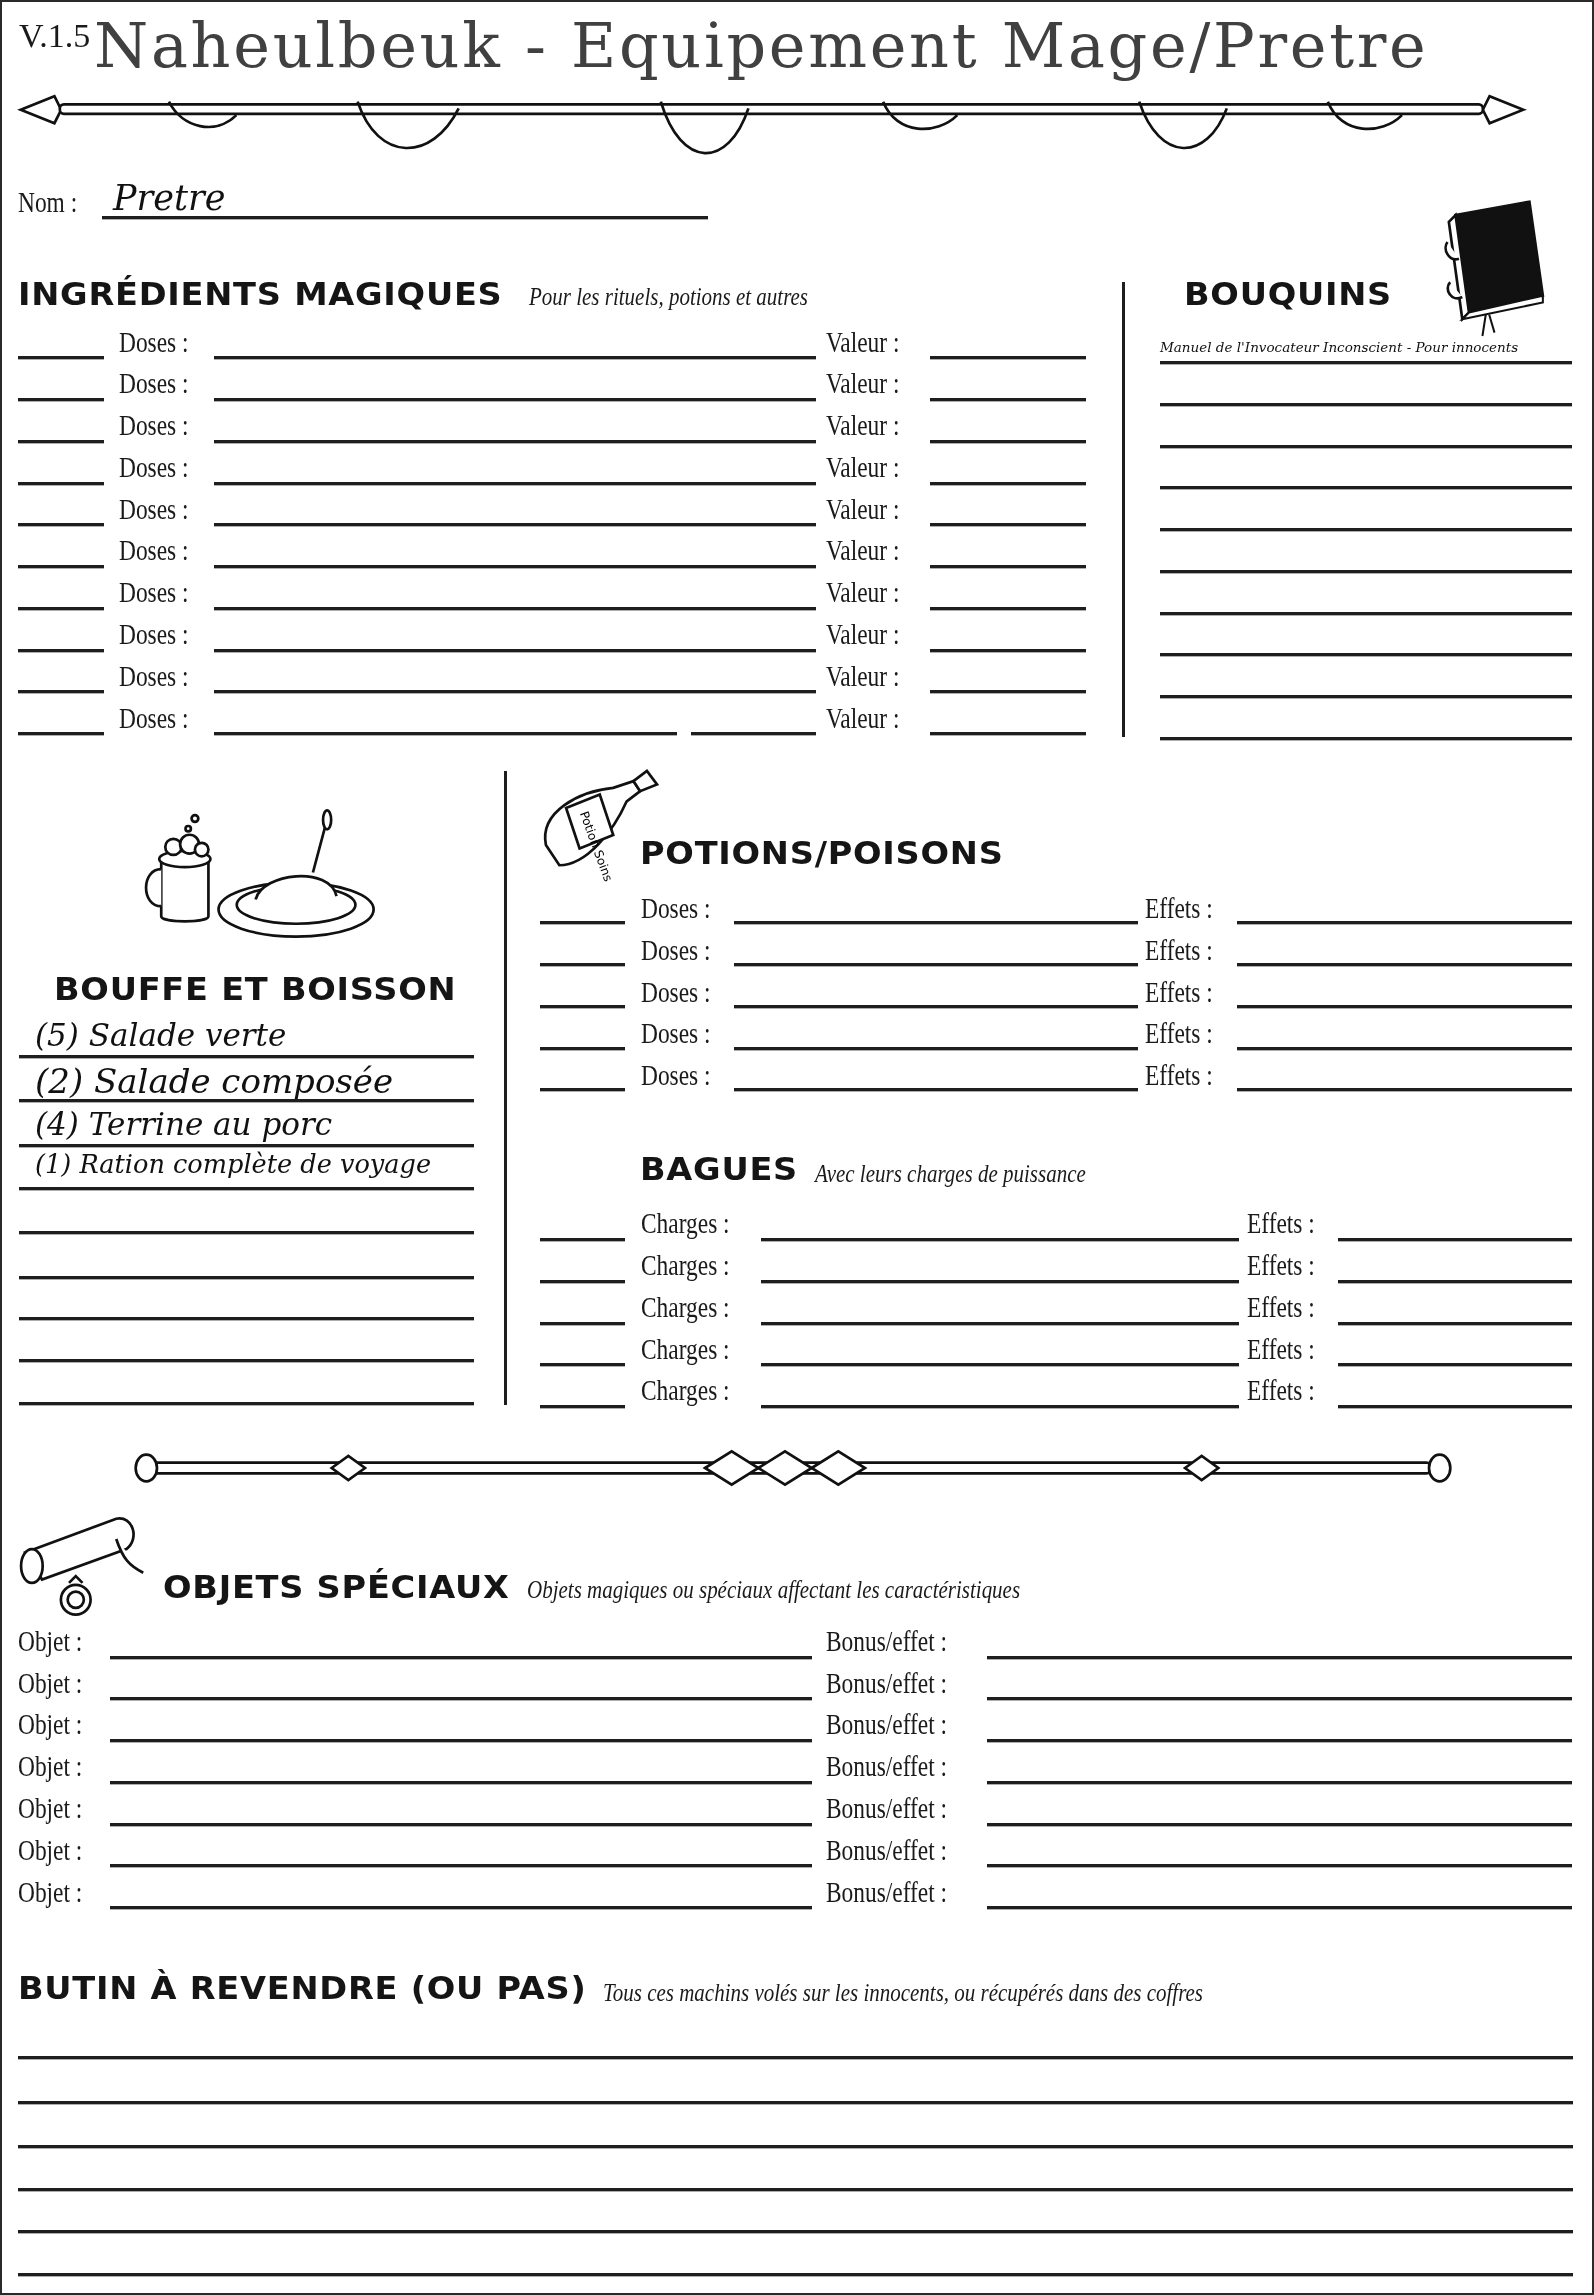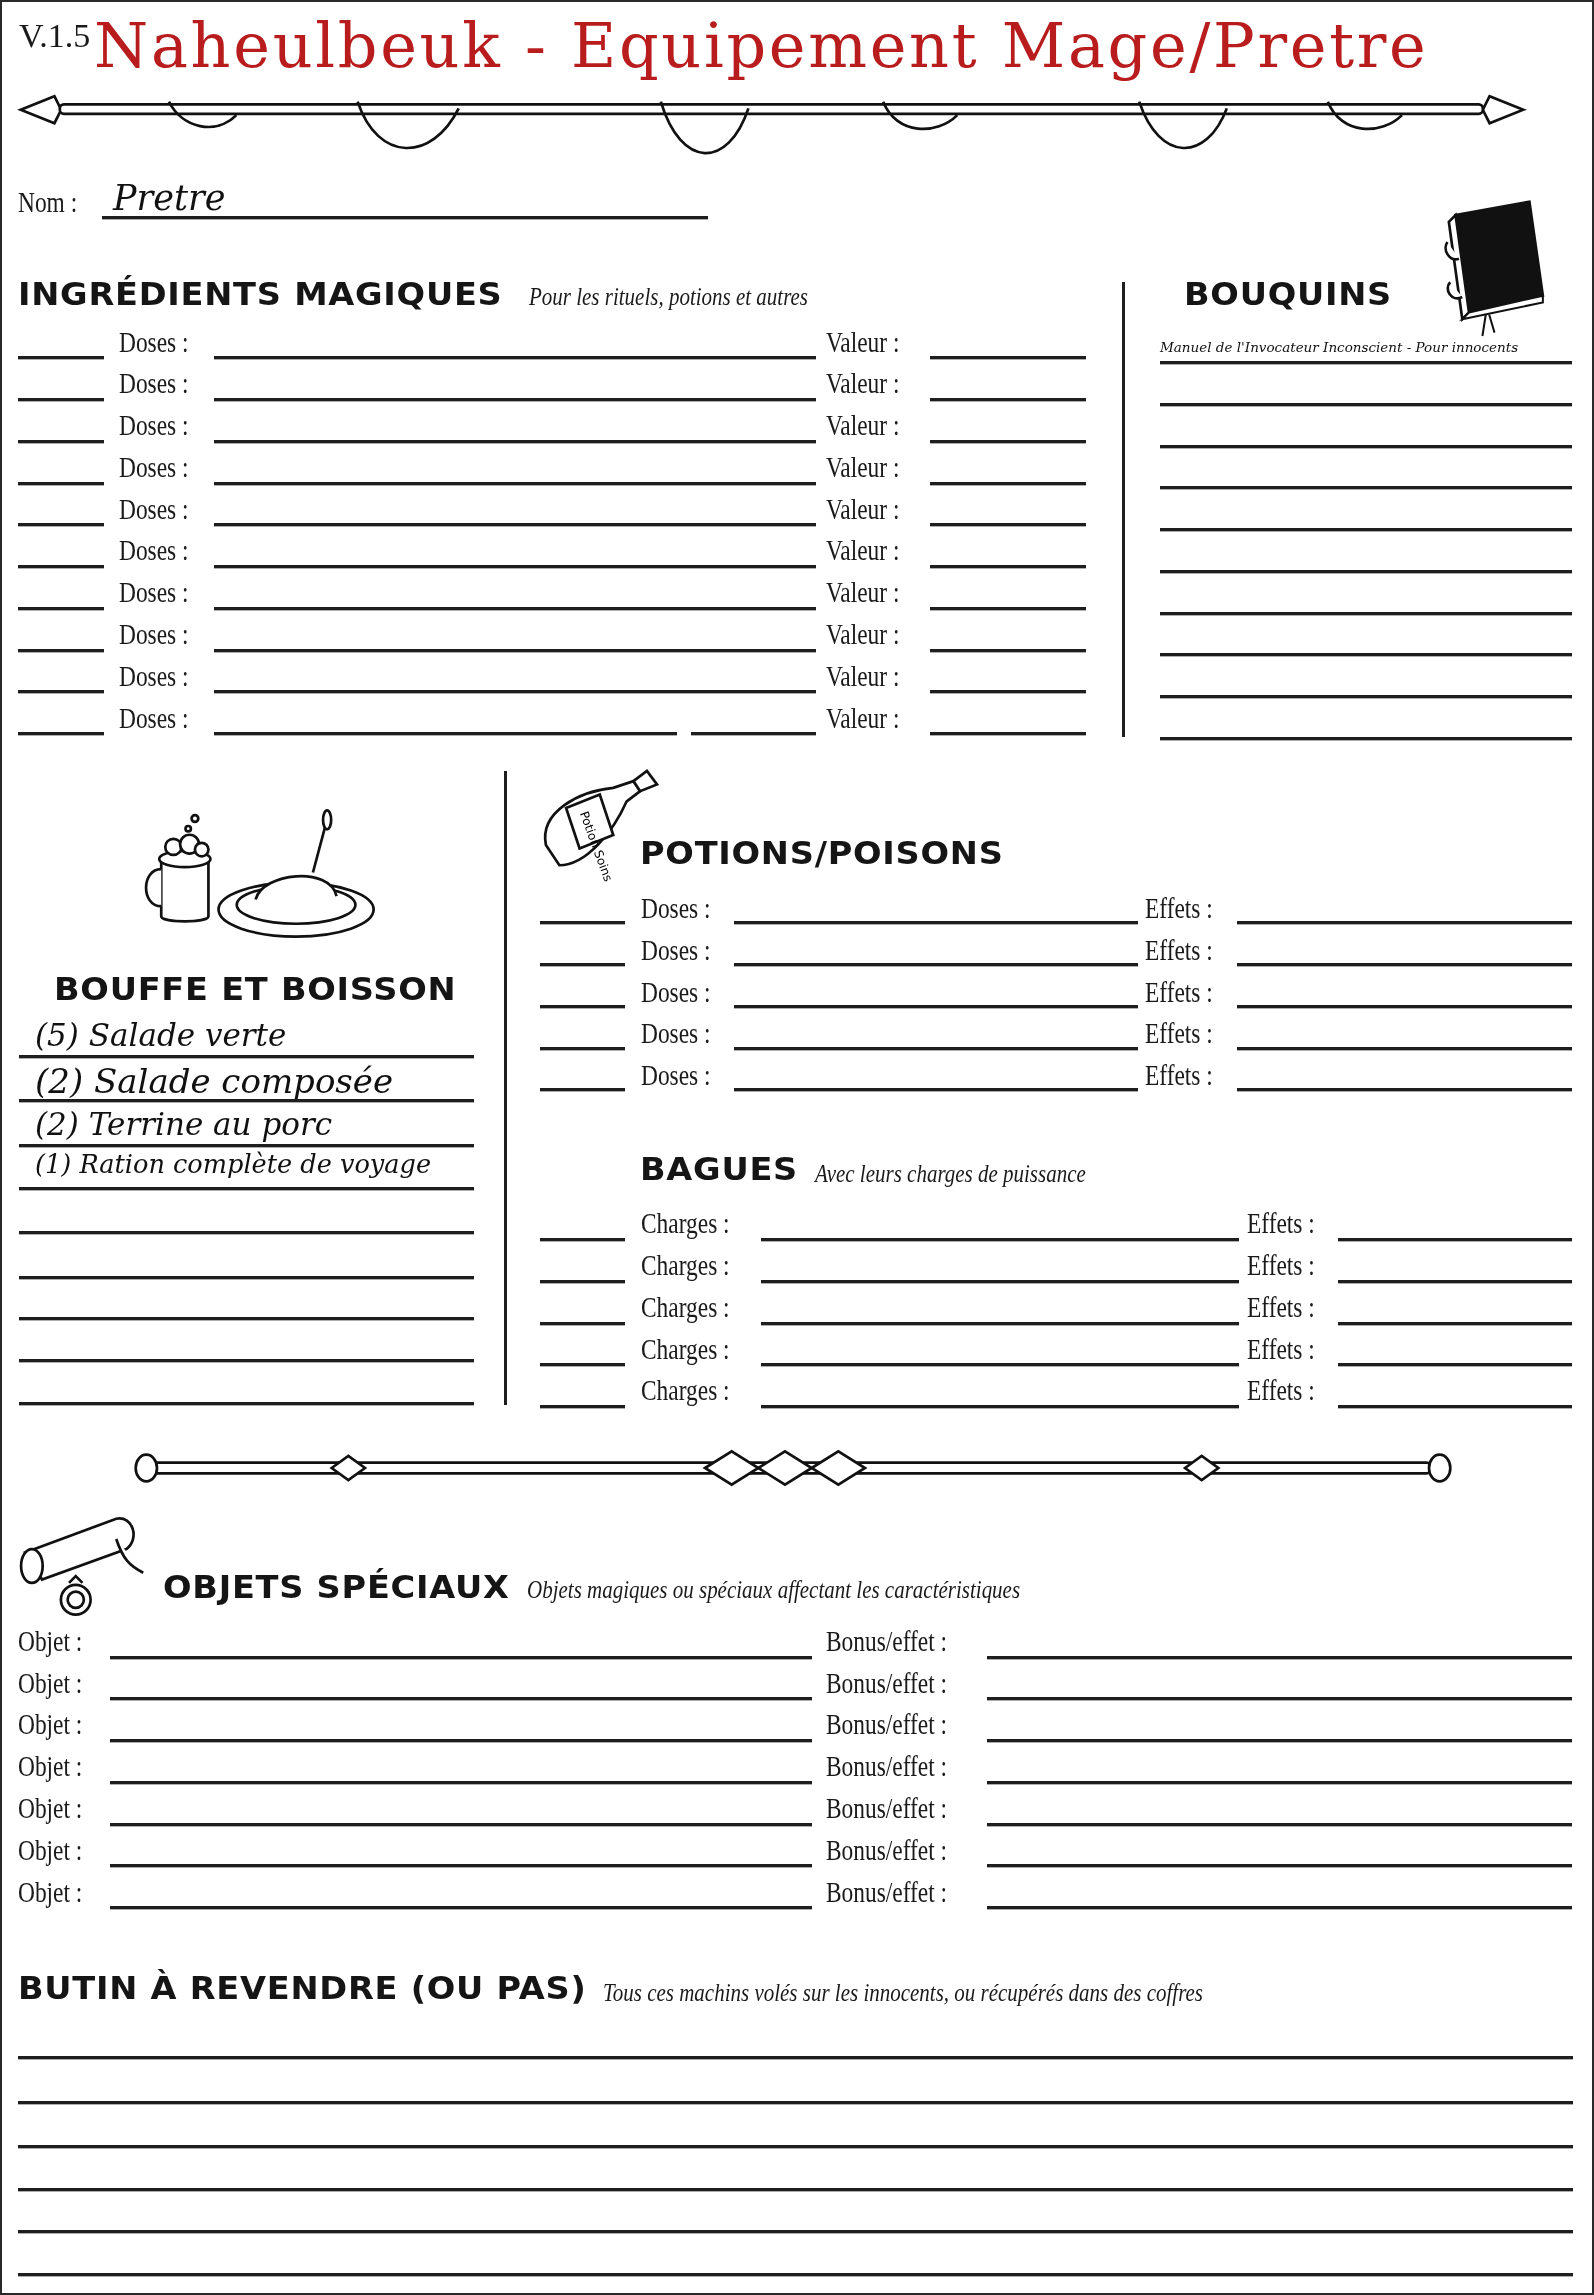--- a/index.html
+++ b/index.html
@@ -15,21 +15,21 @@
   .h { position:absolute; font-family:"DejaVu Sans", sans-serif; font-weight:bold;
        font-size:32px; letter-spacing:0.7px; white-space:nowrap; line-height:1;
        font-variant:small-caps; transform:scaleX(1.05); transform-origin:left bottom; color:#151515; }
   .sub { position:absolute; font-family:"Liberation Serif", serif; font-style:italic;
          font-size:25.6px; white-space:nowrap; line-height:1;
          transform:scaleX(0.82); transform-origin:left bottom; }
   .hand { position:absolute; font-family:"DejaVu Serif", serif; font-style:italic;
           white-space:nowrap; line-height:1; color:#111; }
   .title { position:absolute; left:94px; top:15px; font-family:"DejaVu Serif", serif;
            font-size:62px; white-space:nowrap; letter-spacing:2.7px; line-height:1;
-           transform:scaleX(1.0); transform-origin:left top; color:#b91c1c; }
+           transform:scaleX(1.0); transform-origin:left top; color:#404040; }
   .version { position:absolute; left:19px; top:19px; font-size:34px;
              font-family:"Liberation Serif", serif; line-height:1; }
   svg { position:absolute; overflow:visible; }
 </style>
 </head>
 <body>
 
 <div class="page"></div>
 
 <div class="version">V.1.5</div>
@@ -195,21 +195,21 @@
 <div id="food-rows">
     <div>
       <div class="hand" style="left:35px;top:1020px;font-size:31px;">(5) Salade verte</div>
       <div class="line" style="left:19px;top:1055px;width:455px;"></div>
     </div>
     <div>
       <div class="hand" style="left:35px;top:1064px;font-size:34px;">(2) Salade composée</div>
       <div class="line" style="left:19px;top:1099px;width:455px;"></div>
     </div>
     <div>
-      <div class="hand" style="left:35px;top:1109px;font-size:31px;">(2) Terrine au porc</div>
+      <div class="hand" style="left:35px;top:1109px;font-size:31px;">(4) Terrine au porc</div>
       <div class="line" style="left:19px;top:1144px;width:455px;"></div>
     </div>
     <div>
       <div class="hand" style="left:35px;top:1152px;font-size:25.6px;">(1) Ration complète de voyage</div>
       <div class="line" style="left:19px;top:1187px;width:455px;"></div>
     </div>
     <div>
       <div class="line" style="left:19px;top:1231px;width:455px;"></div>
     </div>
     <div>

